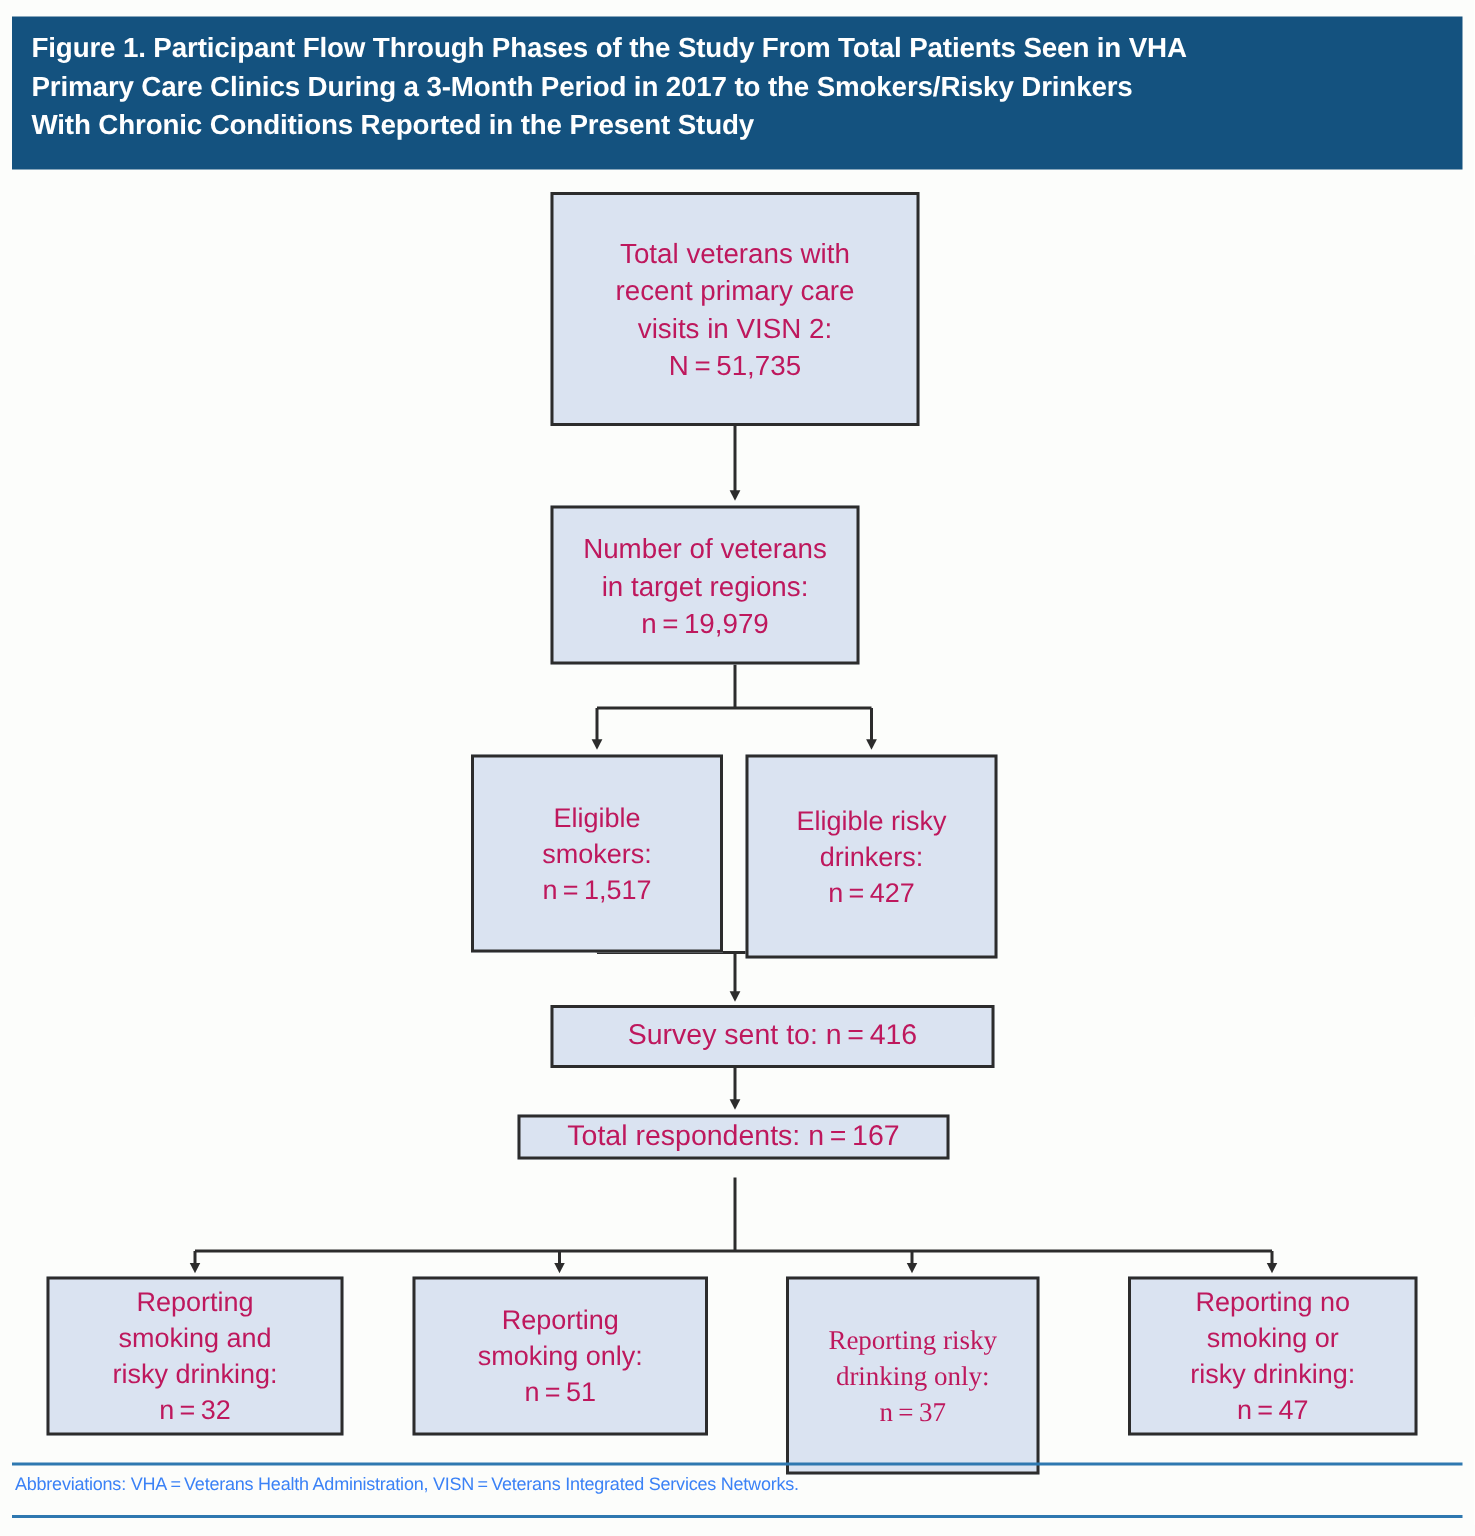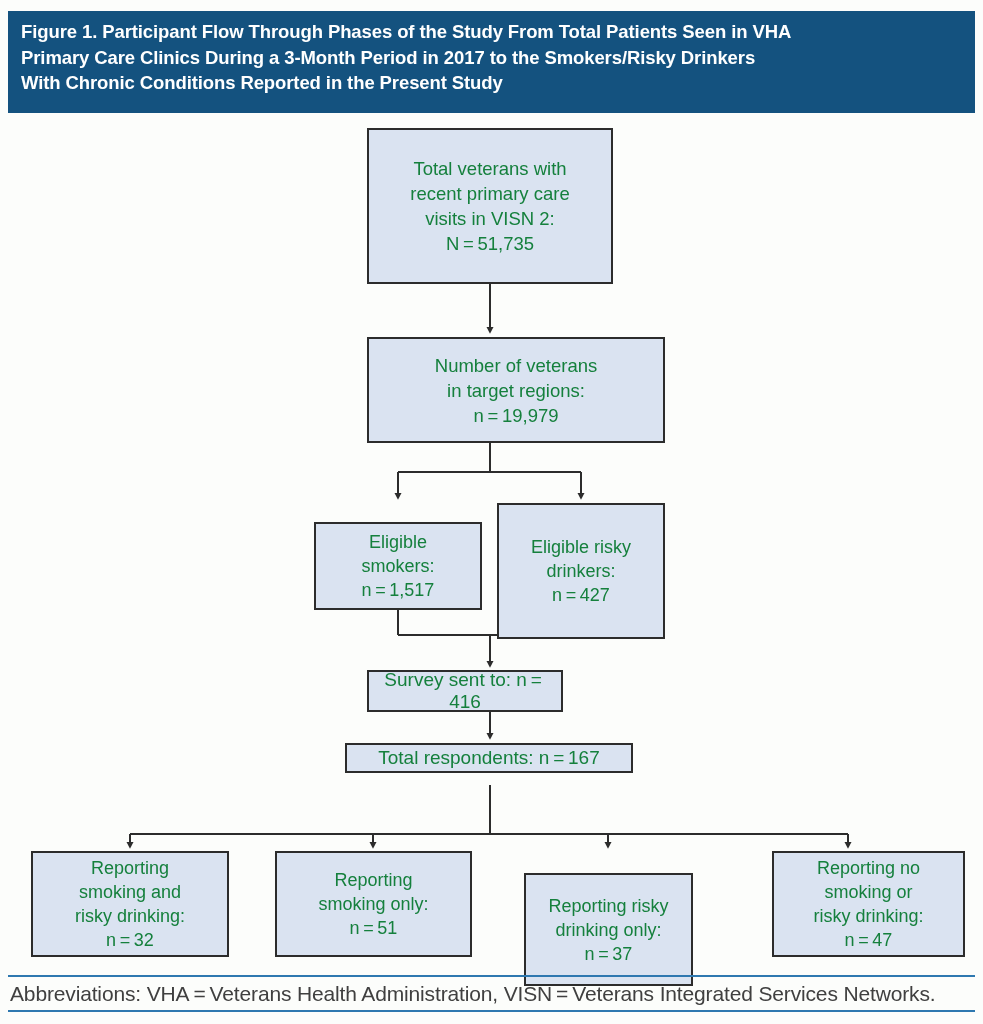--- a/index.html
+++ b/index.html
@@ -57,21 +57,21 @@
     position: absolute;
     box-sizing: border-box;
     background: #dae3f1;
     border: 2px solid #2c2c2c;
     display: flex;
     align-items: center;
     justify-content: center;
     text-align: center;
   }
   .node-label {
-    color: #15803d;
+    color: #be185d;
     font-size: 18.5px;
     line-height: 25px;
     white-space: pre-line;
     padding: 0 4px;
   }
   .node.narrow .node-label {
     font-size: 18px;
     line-height: 24px;
   }
   .node.single .node-label {
@@ -93,22 +93,22 @@
     width: 967px;
     height: 2px;
     background: #2e78b0;
   }
   #footer-rule-top { top: 0px; }
   #footer-rule-bottom { top: 35px; }
   #footer-text {
     position: absolute;
     left: 2px;
     top: 7px;
-    font-size: 21px;
-    color: #404040;
+    font-size: 12px;
+    color: #3b82f6;
     letter-spacing: -0.15px;
     white-space: nowrap;
   }
 </style>
 </head>
 <body>
 
 <div id="figure-root">
 
   <div id="title-banner">
@@ -150,66 +150,66 @@
       </g>
     </svg>
 
     <div class="node" style="left:367px; top:15px; width:246px; height:156px;">
       <div class="node-label">Total veterans with
 recent primary care
 visits in VISN 2:
 N = 51,735</div>
     </div>
 
-    <div class="node" style="left:367px; top:224px; width:298px; height:106px;">
+    <div class="node" style="left:367px; top:224px; width:206px; height:106px;">
       <div class="node-label">Number of veterans
 in target regions:
 n = 19,979</div>
     </div>
 
-    <div class="node narrow" style="left:314px; top:390px; width:168px; height:88px;margin-top:19px;">
+    <div class="node narrow" style="left:314px; top:390px; width:168px; height:132px;">
       <div class="node-label">Eligible
 smokers:
 n = 1,517</div>
     </div>
 
     <div class="node narrow" style="left:497px; top:390px; width:168px; height:136px;">
       <div class="node-label">Eligible risky
 drinkers:
 n = 427</div>
     </div>
 
-    <div class="node single" style="left:367px; top:557px; width:196px; height:42px;">
+    <div class="node single" style="left:367px; top:557px; width:296px; height:42px;">
       <div class="node-label">Survey sent to: n = 416</div>
     </div>
 
     <div class="node single" style="left:345px; top:630px; width:288px; height:30px;">
       <div class="node-label">Total respondents: n = 167</div>
     </div>
 
     <div class="node narrow" style="left:31px; top:738px; width:198px; height:106px;">
       <div class="node-label">Reporting
 smoking and
 risky drinking:
 n = 32</div>
     </div>
 
     <div class="node narrow" style="left:275px; top:738px; width:197px; height:106px;">
       <div class="node-label">Reporting
 smoking only:
 n = 51</div>
     </div>
 
-    <div class="node narrow" style="left:524px; top:760px; width:169px; height:113px;">
+    <div class="node narrow" style="left:524px; top:738px; width:169px; height:132px;font-family:Liberation Serif, serif;">
       <div class="node-label">Reporting risky
 drinking only:
 n = 37</div>
     </div>
 
-    <div class="node narrow" style="left:752px; top:738px; width:193px; height:106px;margin-left:20px;">
+    <div class="node narrow" style="left:752px; top:738px; width:193px; height:106px;">
       <div class="node-label">Reporting no
 smoking or
 risky drinking:
 n = 47</div>
     </div>
 
   </div>
 
   <div id="footer-block">
     <div class="footer-rule" id="footer-rule-top"></div>

